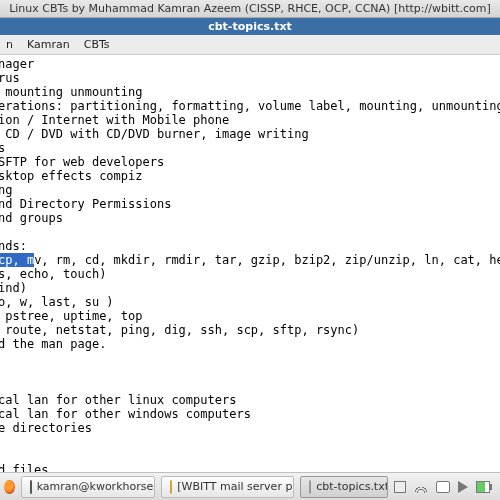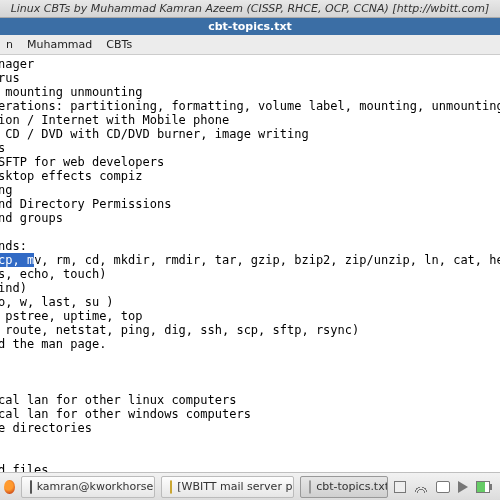--- a/index.html
+++ b/index.html
@@ -12,21 +12,20 @@
     overflow: hidden;
     position: relative;
   }
   .window-title-outer {
     background: linear-gradient(#e8e8e8, #d4d4d4);
     border-bottom: 1px solid #aaa;
     text-align: center;
     padding: 2px 0;
     color: #333;
     font-size: 11px;
-    font-style: italic;
   }
   .window-title-inner {
     background: #3b6ea5;
     color: #fff;
     text-align: center;
     padding: 2px 0;
     font-size: 11px;
     font-weight: bold;
   }
   .menubar {
@@ -117,21 +116,21 @@
 
 <div class="window-title-outer">
   <span>Linux CBTs by Muhammad Kamran Azeem (CISSP, RHCE, OCP, CCNA) [http://wbitt.com]</span>
 </div>
 <div class="window-title-inner">
   <span>cbt-topics.txt</span>
 </div>
 
 <div class="menubar">
   <span>n</span>
-  <span>Muhammad</span>
+  <span>Kamran</span>
   <span>CBTs</span>
 </div>
 
 <div class="content"><span>nager</span>
 <span>rus</span>
 <span> mounting unmounting</span>
 <span>erations: partitioning, formatting, volume label, mounting, unmounting</span>
 <span>ion / Internet with Mobile phone</span>
 <span> CD / DVD with CD/DVD burner, image writing</span>
 <span>s</span>

